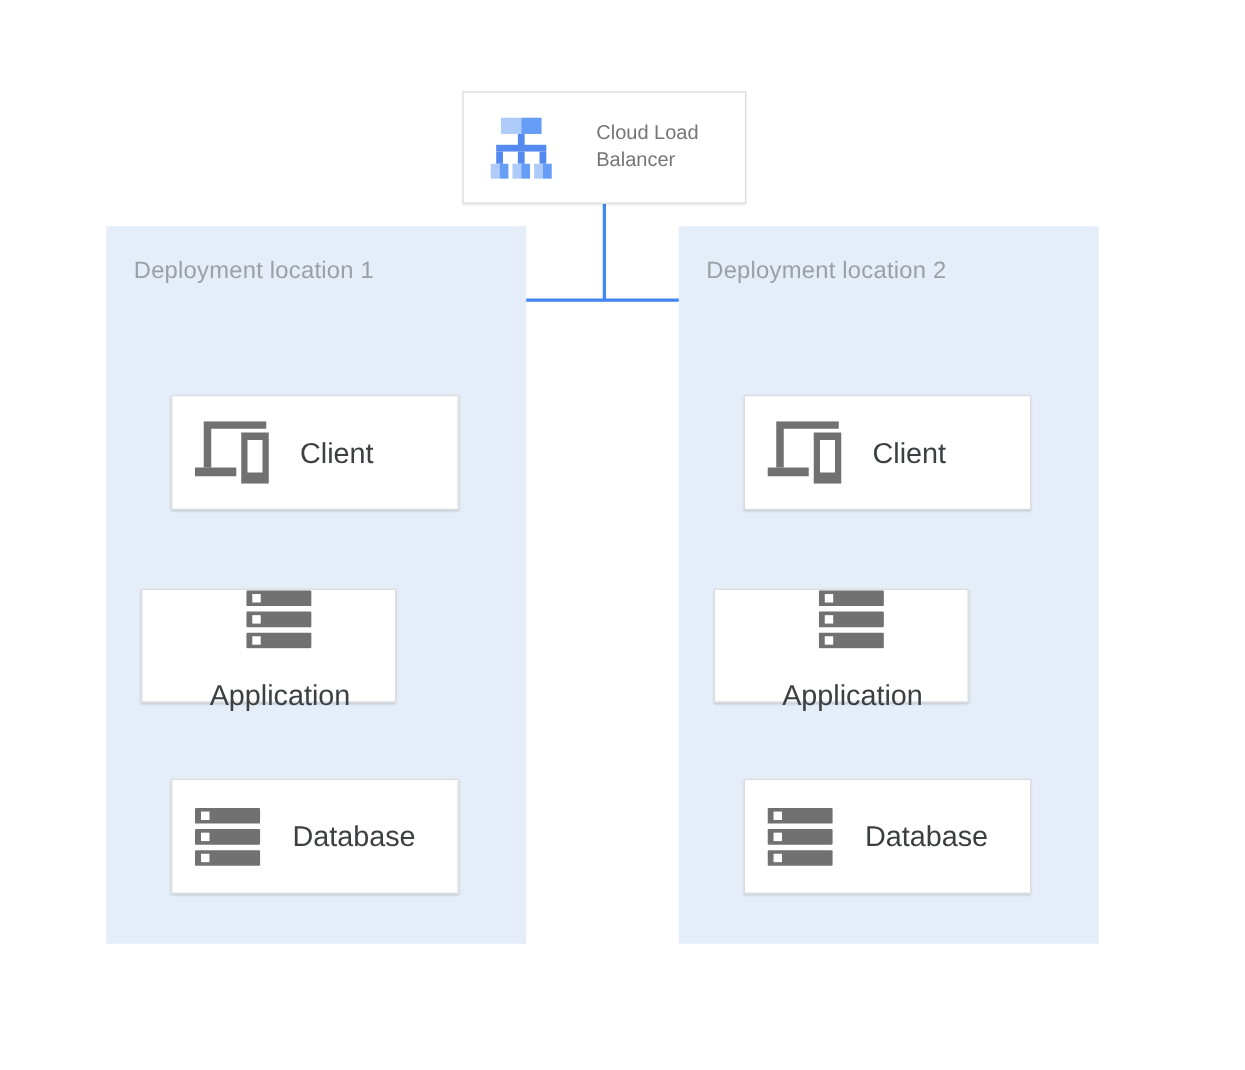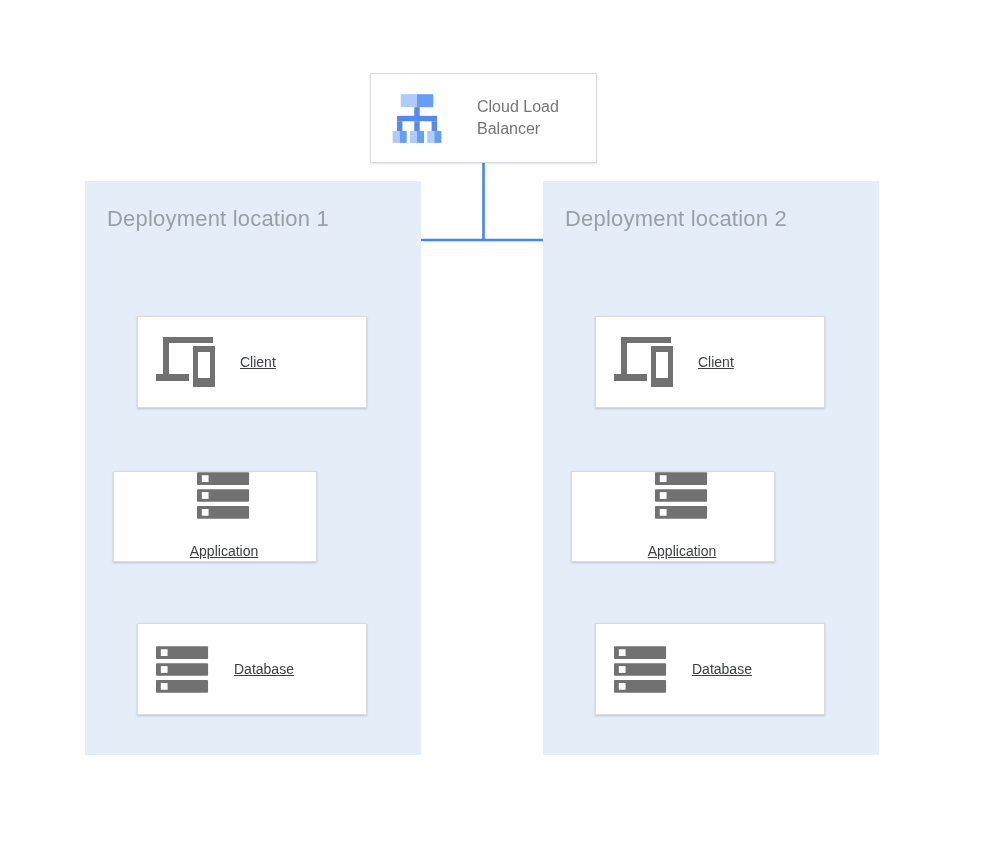--- a/index.html
+++ b/index.html
@@ -22,45 +22,44 @@
     width: 336px;
     height: 574px;
     background: var(--region-bg, #E4EDF8);
   }
   .region-1 { left: 85px; }
   .region-2 { left: 543px; }
   .region-label {
     position: absolute;
     left: 22px;
     top: 25px;
-    font-size: 22px;
+    font-size: 19px;
     letter-spacing: 0.2px;
     color: var(--region-label-color, #9AA0A6);
     white-space: nowrap;
   }
   
   .node {
     position: absolute;
     box-sizing: border-box;
     background: var(--node-bg, #ffffff);
     border: 1px solid var(--node-border, #D9DBDE);
     box-shadow: 0 1px 2px rgba(0,0,0,0.18);
     display: flex;
     align-items: center;
     padding-left: 18px;
     gap: 24px;
   }
   .node-client      { left: 52px; top: 135px; width: 230px; height: 92px; }
   .node-application { left: 28px; top: 290px; width: 204px; height: 91px; flex-direction: column; }
   .node-database    { left: 52px; top: 442px; width: 230px; height: 92px; align-items: center; }
   .node-label {
-    font-size: 14px;
+    font-size: 23px;
     color: var(--node-label-color, #3C4043);
     white-space: nowrap;
-    text-decoration: underline;
   }
   .node-icon { display: inline-flex; flex: 0 0 auto; }
   
   .lb-node {
     position: absolute;
     left: 370px;
     top: 73px;
     width: 227px;
     height: 90px;
     box-sizing: border-box;

